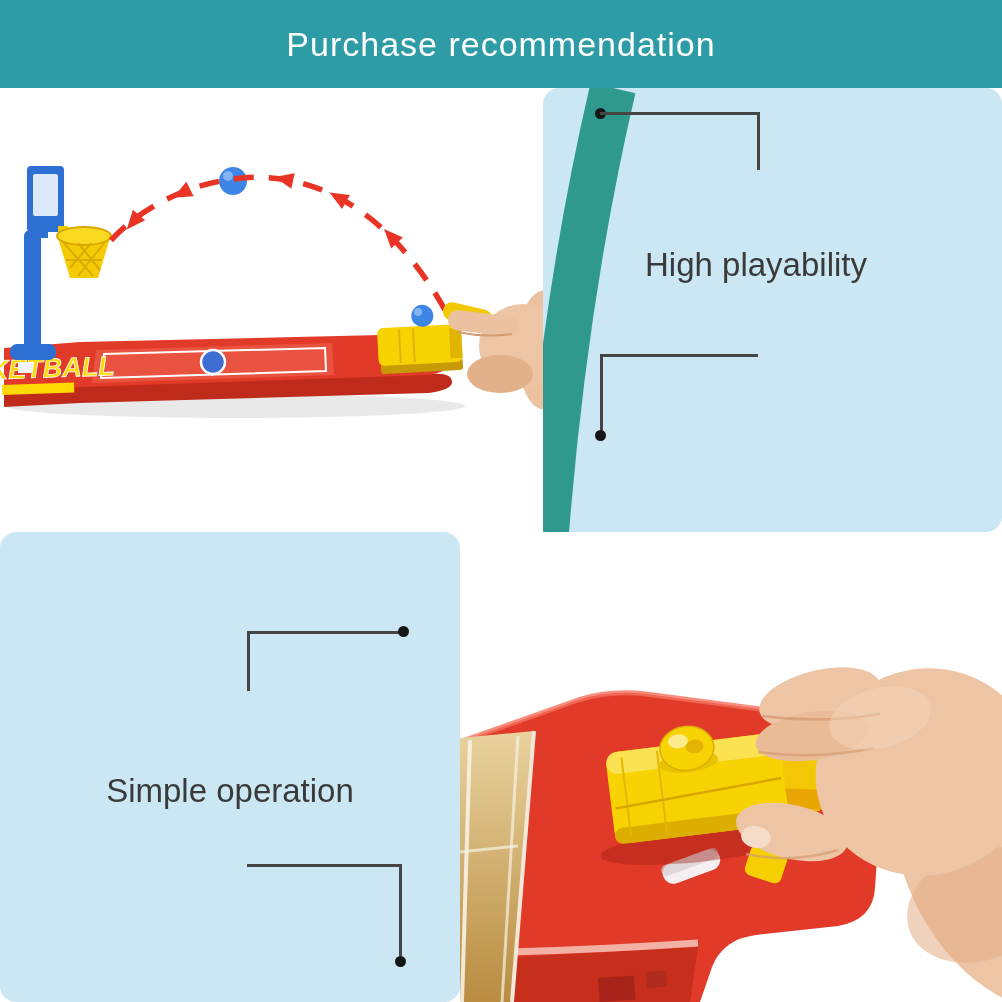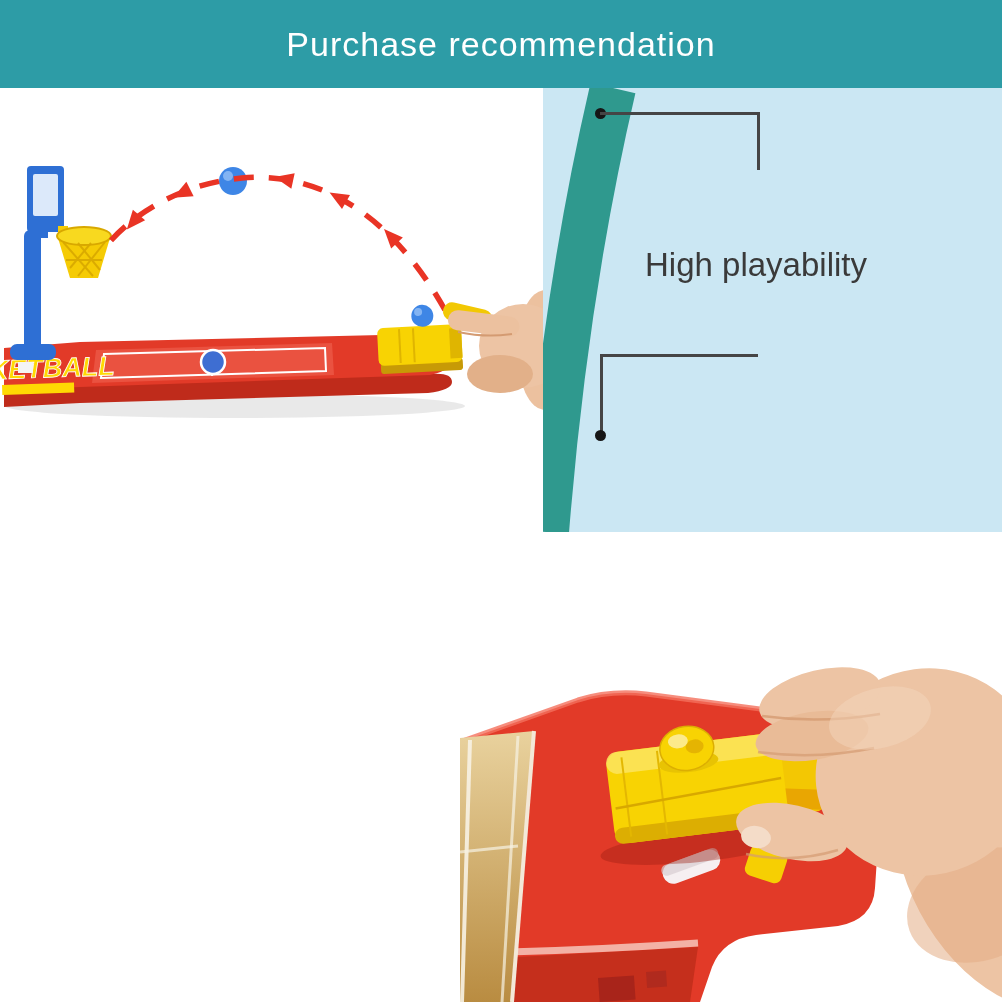--- a/index.html
+++ b/index.html
@@ -1,21 +1,21 @@
 <!DOCTYPE html>
 <html><head>
 <meta charset="utf-8">
 <style>
   html,body{margin:0;padding:0;}
   .page{position:relative;width:1002px;height:1002px;background:#ffffff;overflow:hidden;
         font-family:"Liberation Sans",sans-serif;}
   .header{position:absolute;left:0;top:0;width:1002px;height:88px;background:#2D9CA6;
           display:flex;align-items:center;justify-content:center;}
   .header h1{margin:16px;font-size:34px;font-weight:400;color:#ffffff;letter-spacing:1px;}
-  .panel{position:absolute;background:#CBE7F3;}
+  .panel{position:absolute;background:#CBE7F3;border-radius:16px;}
   .panel-tr{left:543px;top:88px;width:459px;height:444px;}
   .panel-bl{left:0;top:532px;width:460px;height:470px;}
   .arc-svg{position:absolute;left:0;top:0;}
   .callout-label{position:absolute;font-size:33px;color:#3A3A3A;text-align:center;white-space:nowrap;}
   .bline{position:absolute;background:#454545;}
   .bdot{position:absolute;width:11px;height:11px;border-radius:50%;background:#161616;}
   .photo-tl{position:absolute;left:0;top:88px;}
   .photo-br{position:absolute;left:460px;top:600px;}
 </style>
 </head>
@@ -98,20 +98,29 @@
     </svg>
     <div class="bdot" style="left:52px;top:20px;"></div>
     <div class="bline" style="left:57px;top:24px;width:158px;height:3px;"></div>
     <div class="bline" style="left:214px;top:24px;width:3px;height:58px;"></div>
     <div class="callout-label" style="left:0;top:158px;width:426px;">High playability</div>
     <div class="bline" style="left:57px;top:266px;width:158px;height:3px;"></div>
     <div class="bline" style="left:57px;top:266px;width:3px;height:77px;"></div>
     <div class="bdot" style="left:52px;top:342px;"></div>
   </div>
 
+  <div class="panel panel-bl">
+    <div class="bline" style="left:247px;top:99px;width:155px;height:3px;"></div>
+    <div class="bline" style="left:247px;top:99px;width:3px;height:60px;"></div>
+    <div class="bdot" style="left:398px;top:94px;"></div>
+    <div class="callout-label" style="left:10px;top:240px;width:440px;">Simple operation</div>
+    <div class="bline" style="left:247px;top:332px;width:155px;height:3px;"></div>
+    <div class="bline" style="left:399px;top:332px;width:3px;height:92px;"></div>
+    <div class="bdot" style="left:395px;top:424px;"></div>
+  </div>
 
   <svg class="photo-br" viewBox="0 0 542 402" width="542" height="402">
     <defs>
       <linearGradient id="woodGrad" x1="0" y1="0" x2="0" y2="1">
         <stop offset="0" stop-color="#E9D29E"></stop>
         <stop offset="1" stop-color="#B98C41"></stop>
       </linearGradient>
     </defs>
     <g>
       <path d="M 0 142 L 118 100 Q 150 90 186 94 L 398 122 Q 426 126 424 154 L 415 288 Q 413 320 378 326 L 296 335 Q 263 339 252 367 L 240 402 L 0 402 Z" fill="#E23A28"></path>

